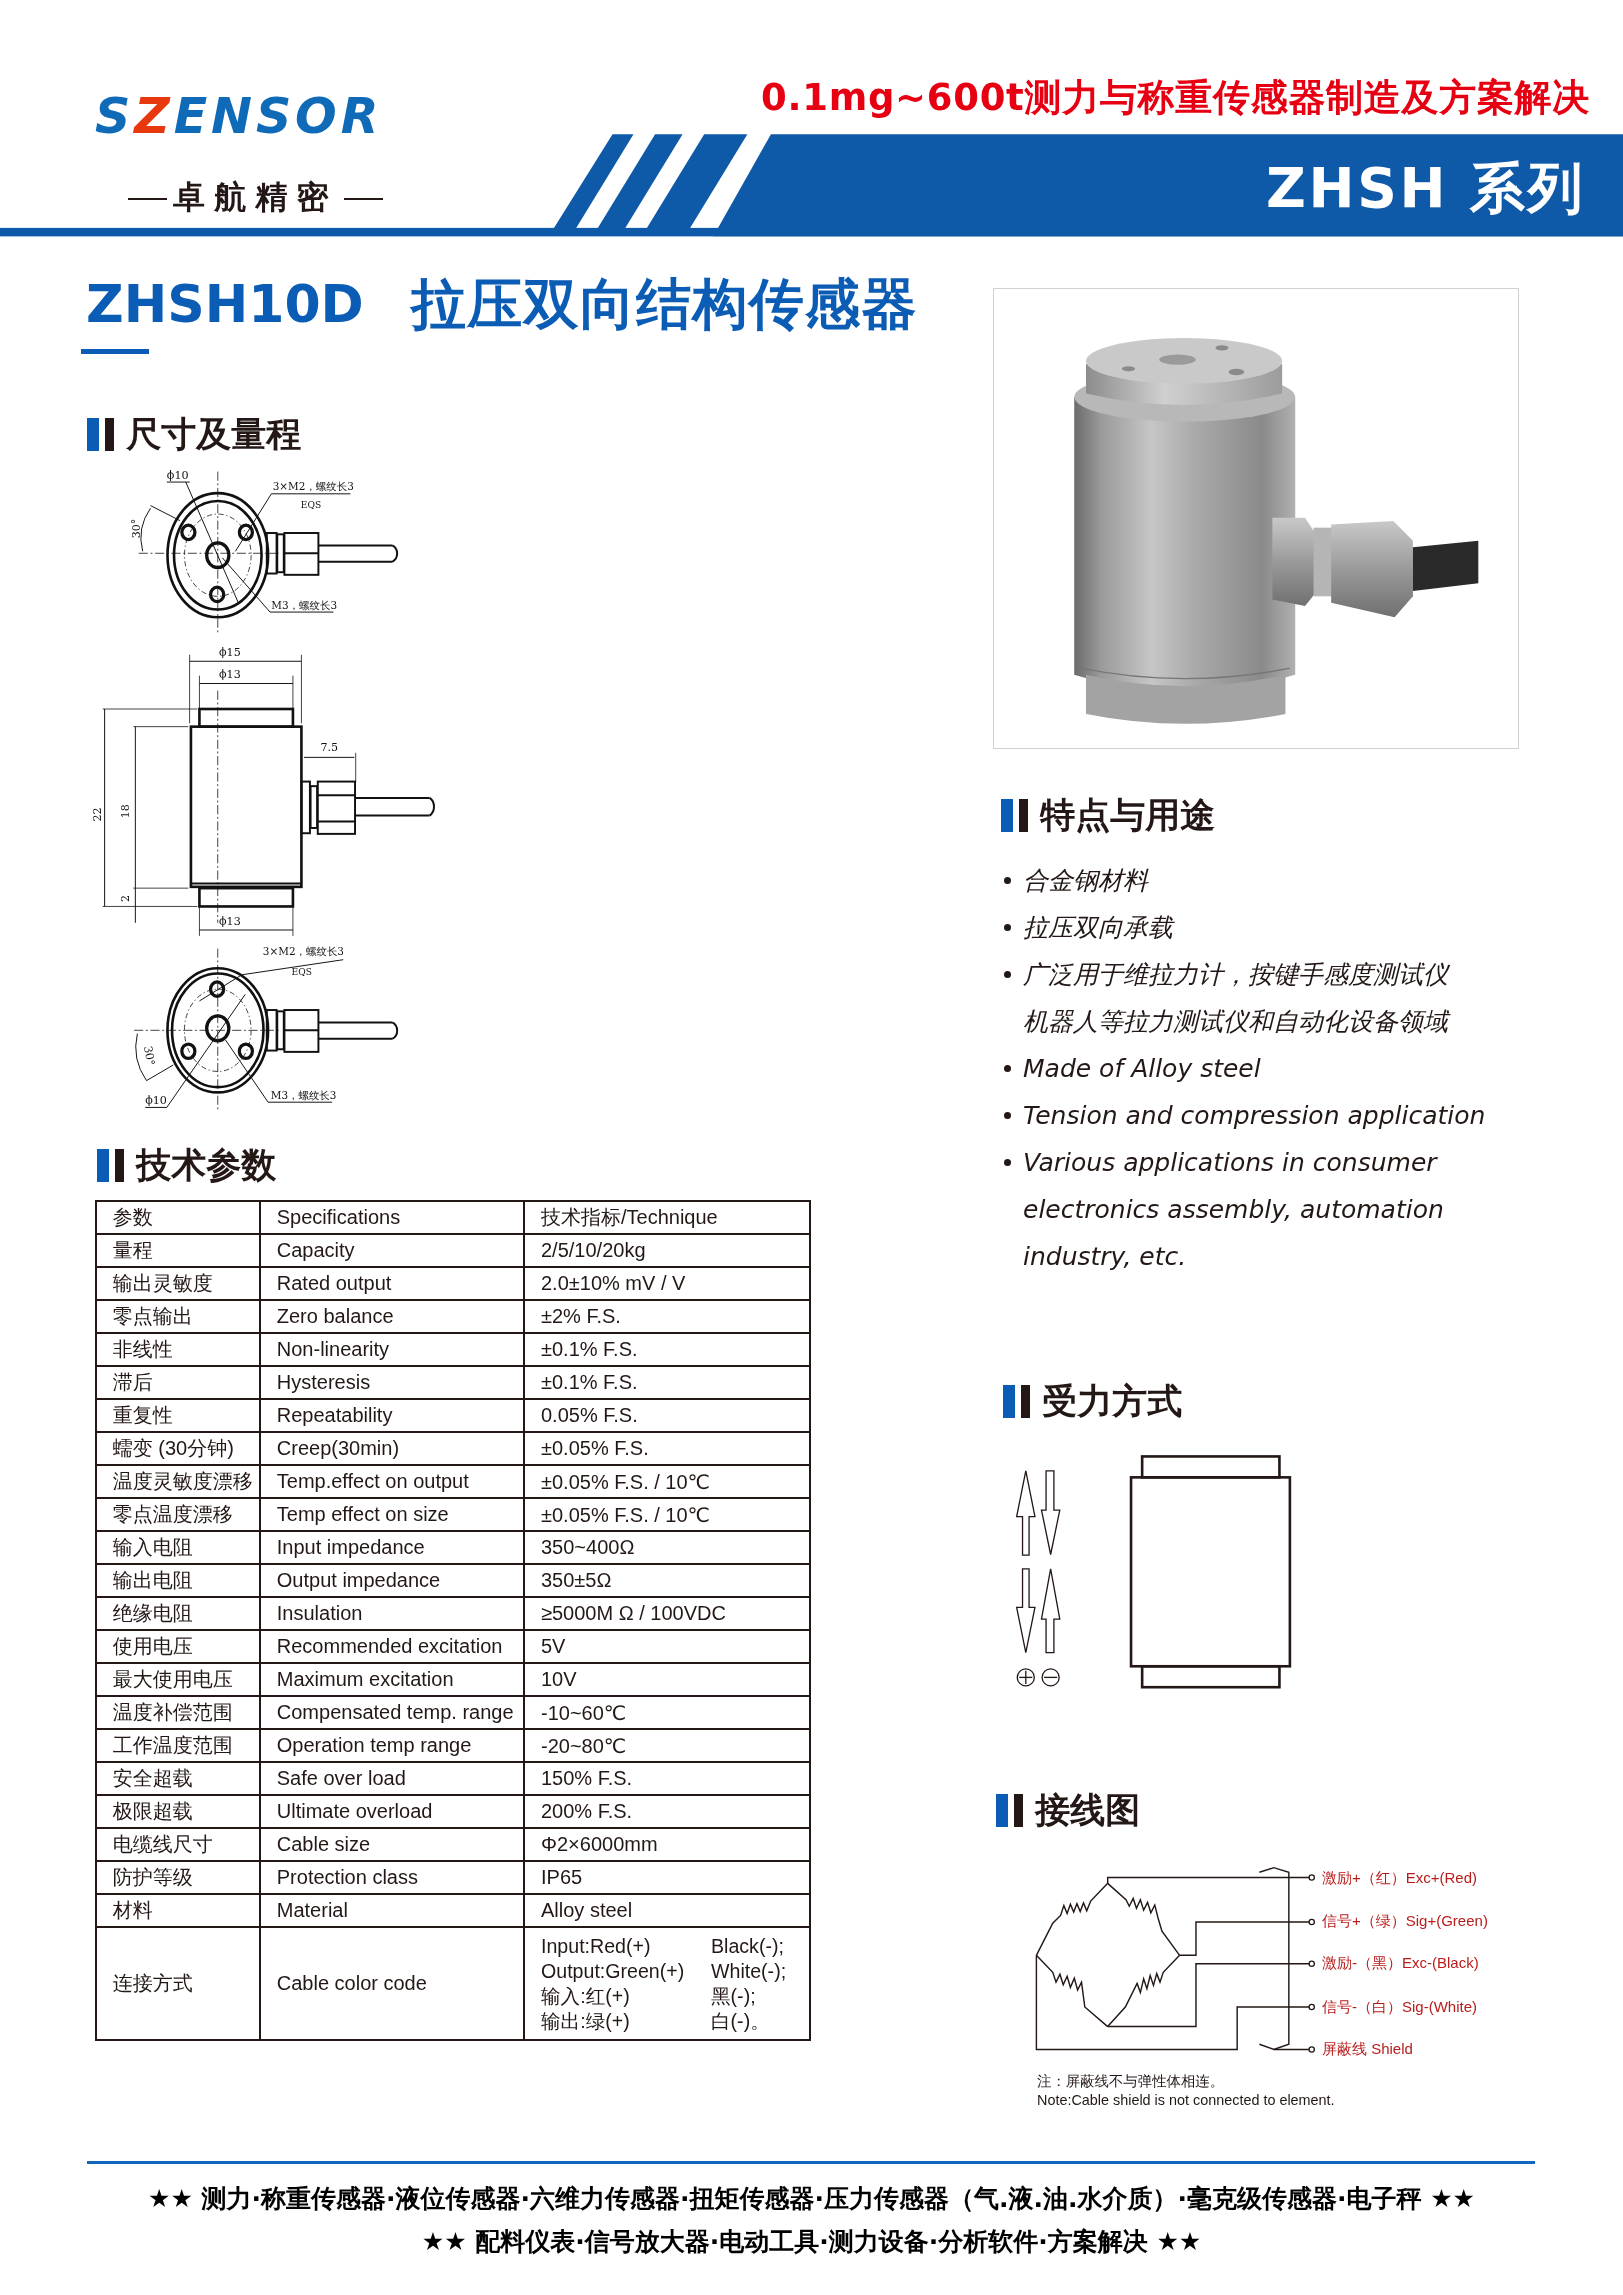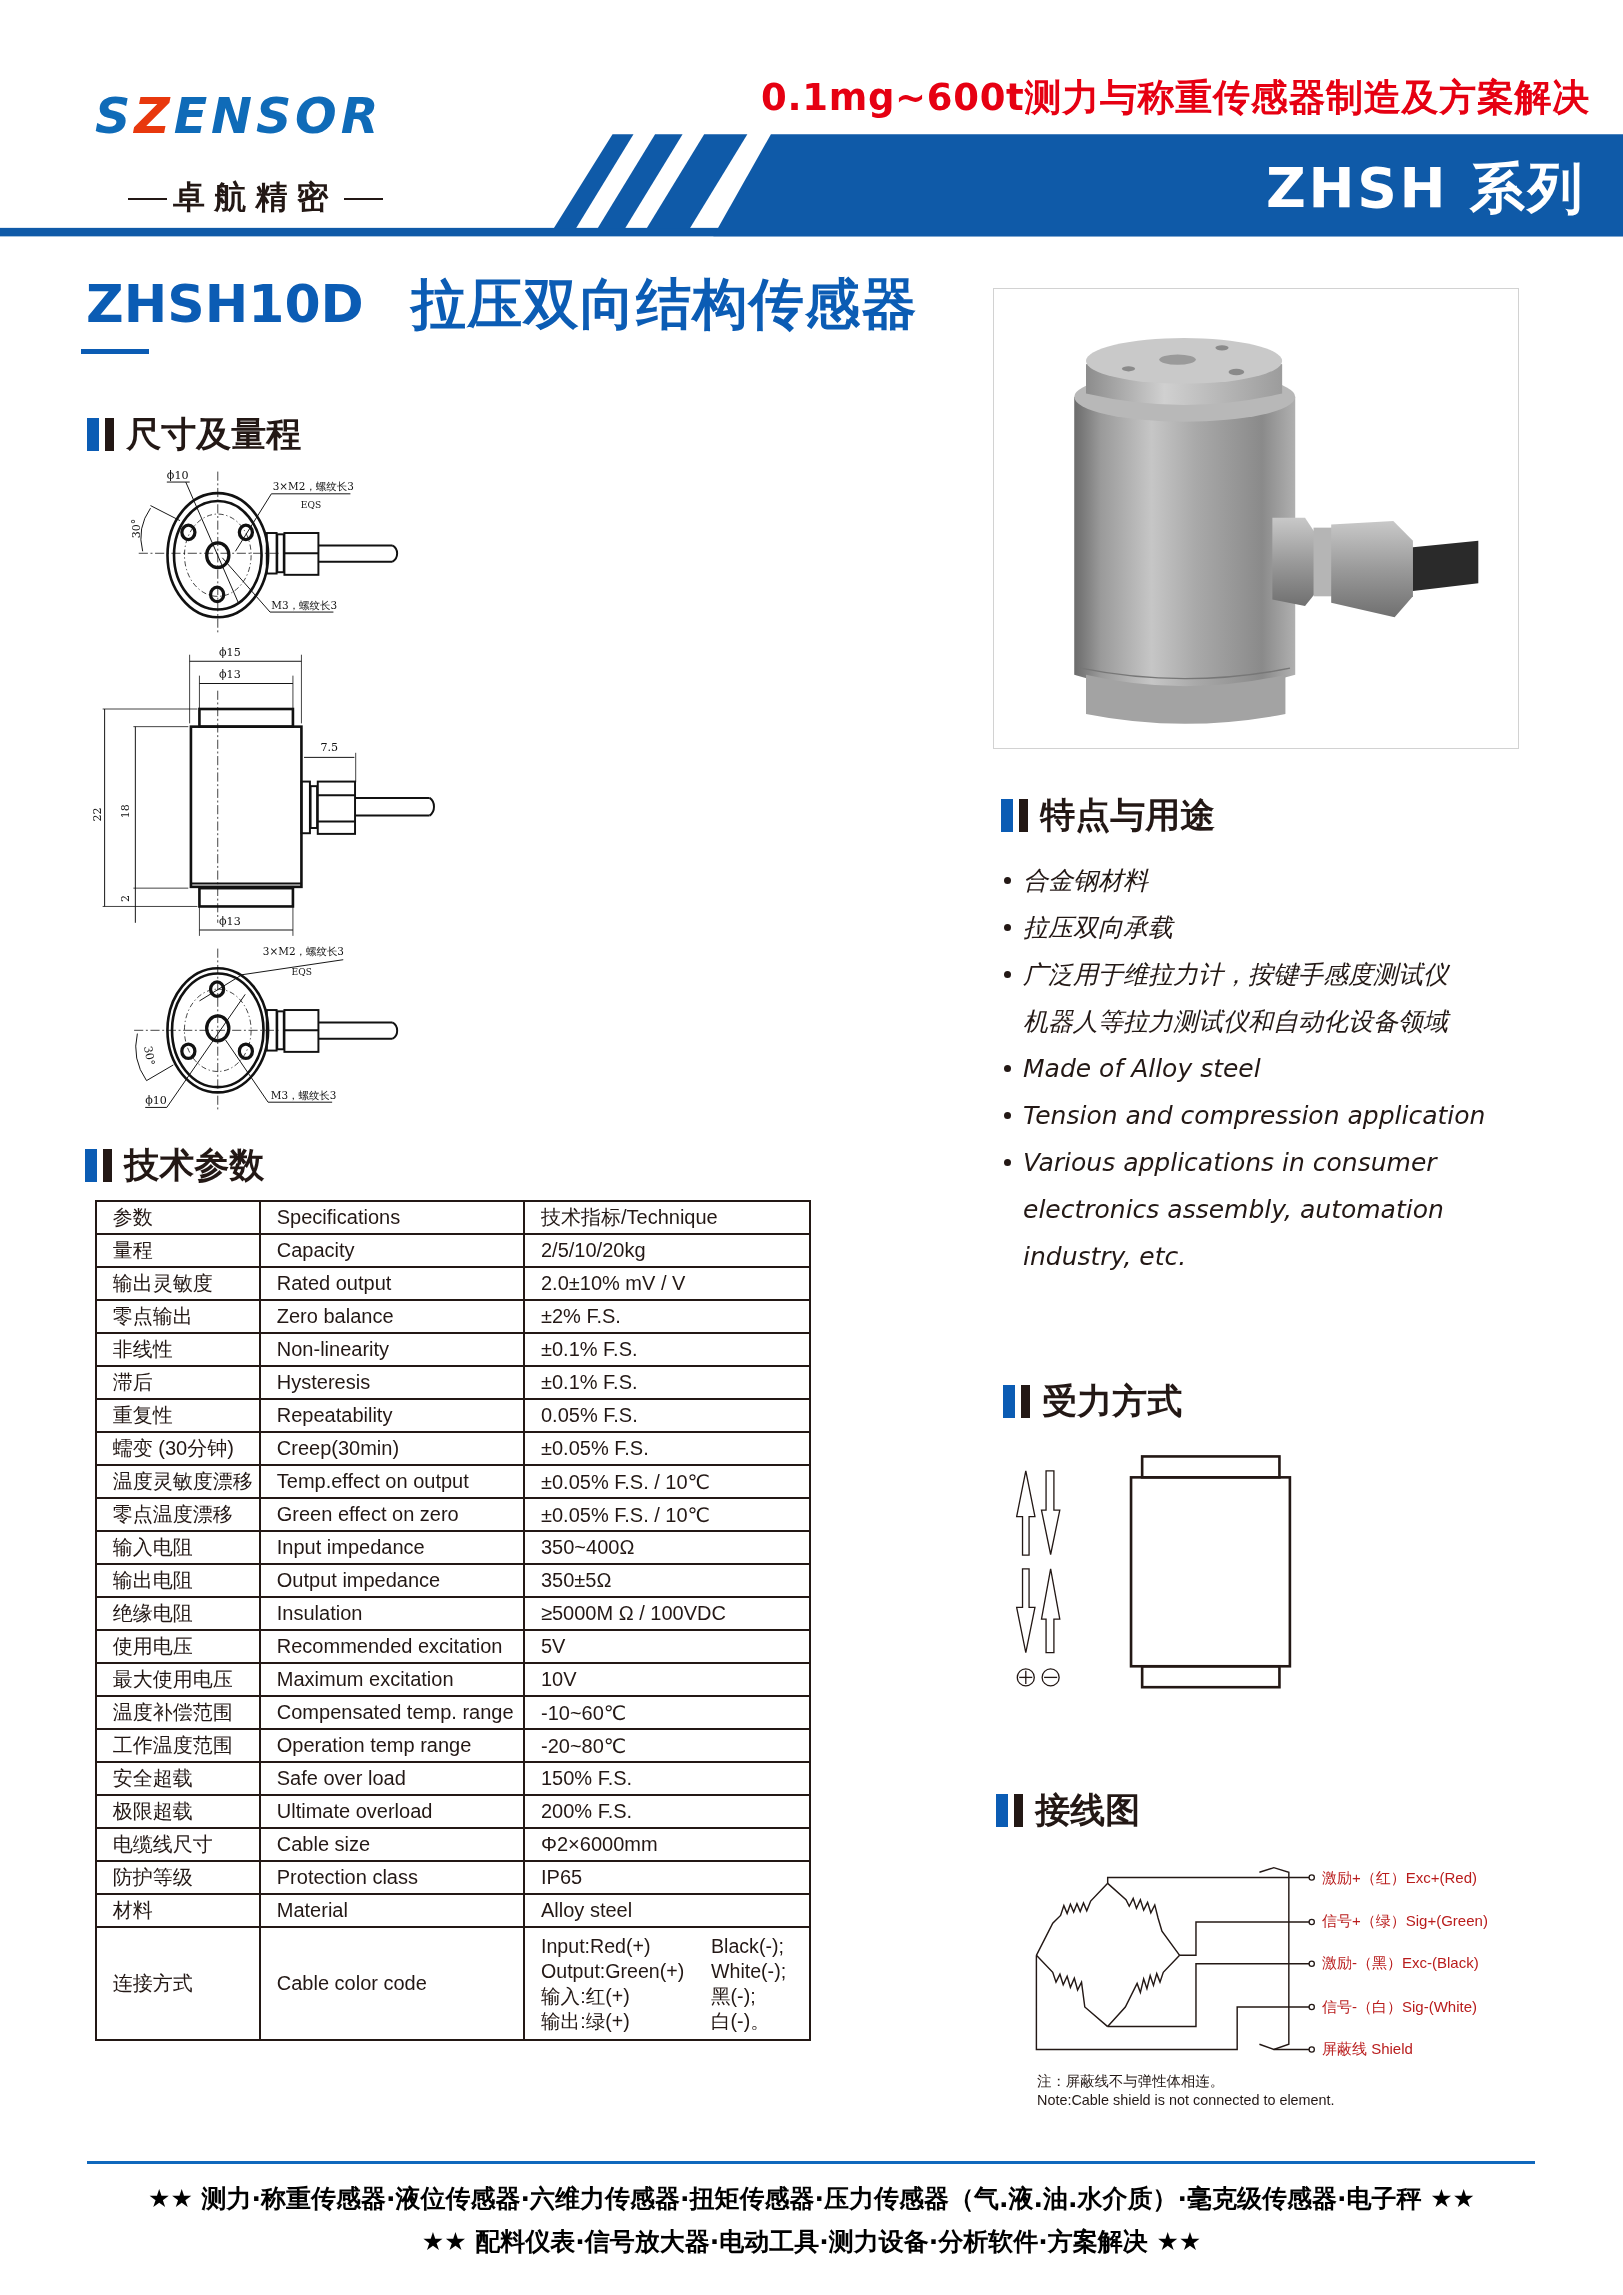--- a/index.html
+++ b/index.html
@@ -180,21 +180,21 @@
     <line x1="357" y1="168" x2="470" y2="168" stroke-width="3"></line>
     <path d="M470,143 C480,148 480,163 470,168" stroke-width="3"></path>
   </g>
   <text x="272" y="40" font-size="16" fill="#111">3×M2，螺纹长3</text>
   <text x="316" y="70" font-size="14" fill="#111">EQS</text>
   <text x="92" y="268" font-size="17" fill="#111">ϕ10</text>
   <text x="284" y="260" font-size="16" fill="#111">M3，螺纹长3</text>
   <text x="90" y="180" font-size="17" fill="#111" transform="rotate(80 90 180)">30°</text>
 </svg>
 
-<div class="abs sec" style="left:85px;top:1142px;">
+<div class="abs sec" style="left:97px;top:1142px;">
   <span class="b1"></span><span class="b2"></span><span class="t">技术参数</span>
 </div>
 
 <table class="spec">
   <tbody>
     <tr>
       <td class="c1">参数</td>
       <td class="c2">Specifications</td>
       <td>技术指标/Technique</td>
     </tr>
@@ -233,21 +233,21 @@
         <td class="c2">Creep(30min)</td>
         <td>±0.05% F.S.</td>
       </tr>
     <tr>
         <td class="c1">温度灵敏度漂移</td>
         <td class="c2">Temp.effect on output</td>
         <td>±0.05% F.S. / 10℃</td>
       </tr>
     <tr>
         <td class="c1">零点温度漂移</td>
-        <td class="c2">Green effect on zero</td>
+        <td class="c2">Temp effect on size</td>
         <td>±0.05% F.S. / 10℃</td>
       </tr>
     <tr>
         <td class="c1">输入电阻</td>
         <td class="c2">Input impedance</td>
         <td>350~400Ω</td>
       </tr>
     <tr>
         <td class="c1">输出电阻</td>
         <td class="c2">Output impedance</td>

